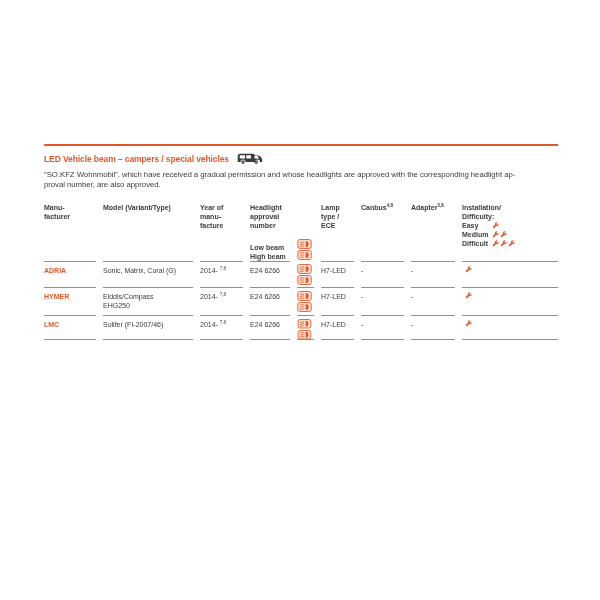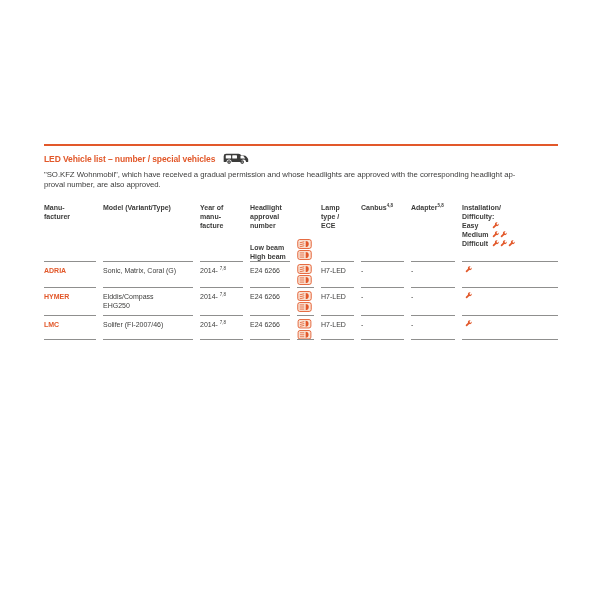--- a/index.html
+++ b/index.html
@@ -64,21 +64,21 @@
     </g>
   </defs>
 </svg>
 
 <div class="page">
   <div class="content">
 
     <div class="rule"></div>
 
     <div class="title-row">
-      <span class="title">LED Vehicle list – number / special vehicles</span>
+      <span class="title">LED Vehicle beam – campers / special vehicles</span>
       <svg class="camper" viewBox="0 0 44 22">
         <path fill="#3b3b3a" d="M2 16 V7 q0-4 4-4 h21 q2 0 3 1 l2 2 h4 q3 0 5 2.5 l1.6 2 q.9 1.1 .9 2.4 V16 q0 1-1 1 h-2.7 a4.3 4.3 0 0 0-8.6 0 H15.4 a4.3 4.3 0 0 0-8.6 0 H3 q-1 0-1-1 Z"></path>
         <rect x="5.5" y="5.5" width="9" height="5.5" rx="1" fill="#ffffff"></rect>
         <rect x="16.5" y="5.5" width="8" height="5.5" rx="1" fill="#ffffff"></rect>
         <path d="M30.5 6.5 h4.5 l3.5 4.5 h-8 Z" fill="#ffffff"></path>
         <circle cx="11.1" cy="17" r="3.1" fill="#3b3b3a"></circle>
           <circle cx="11.1" cy="17" r="1.1" fill="#ffffff"></circle>
         <circle cx="33.3" cy="17" r="3.1" fill="#3b3b3a"></circle>
           <circle cx="33.3" cy="17" r="1.1" fill="#ffffff"></circle>
       </svg>

